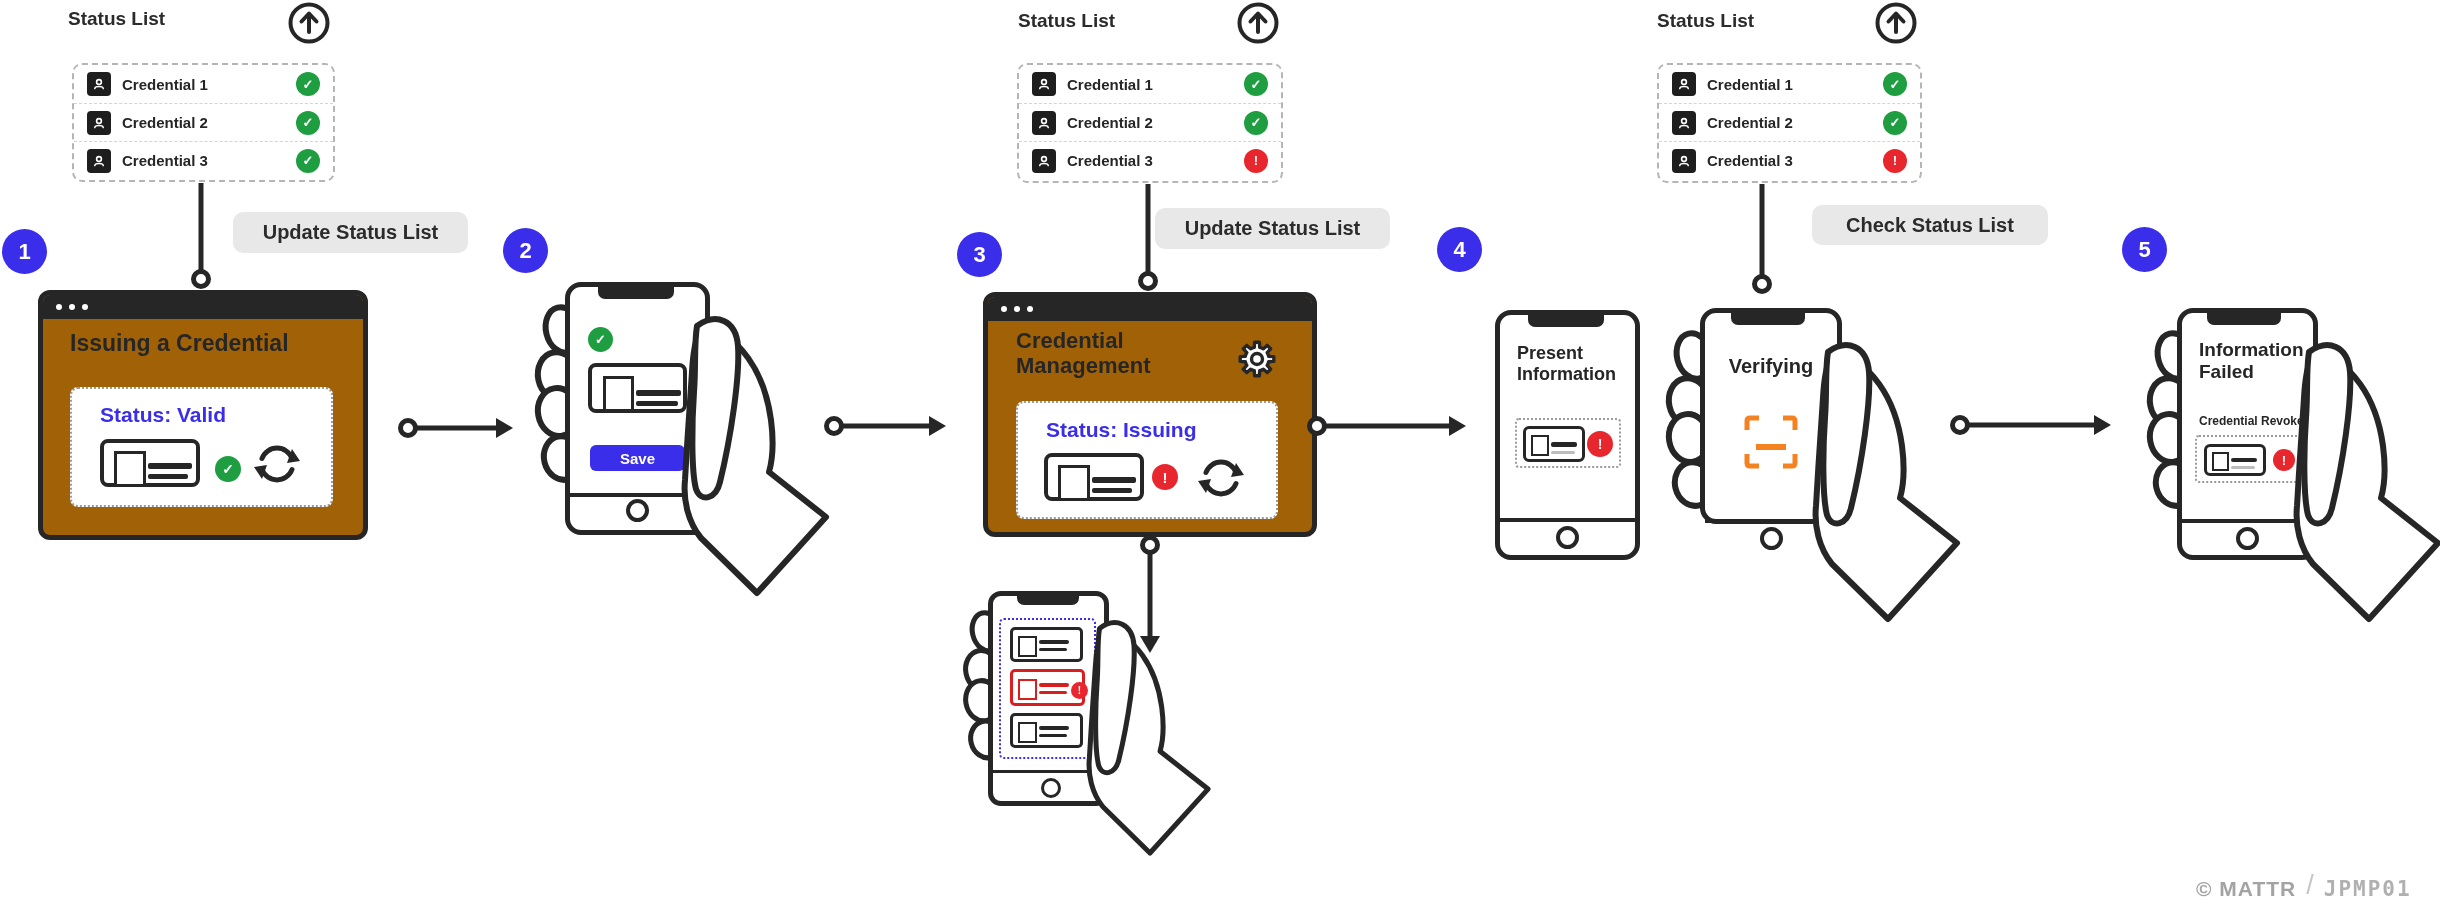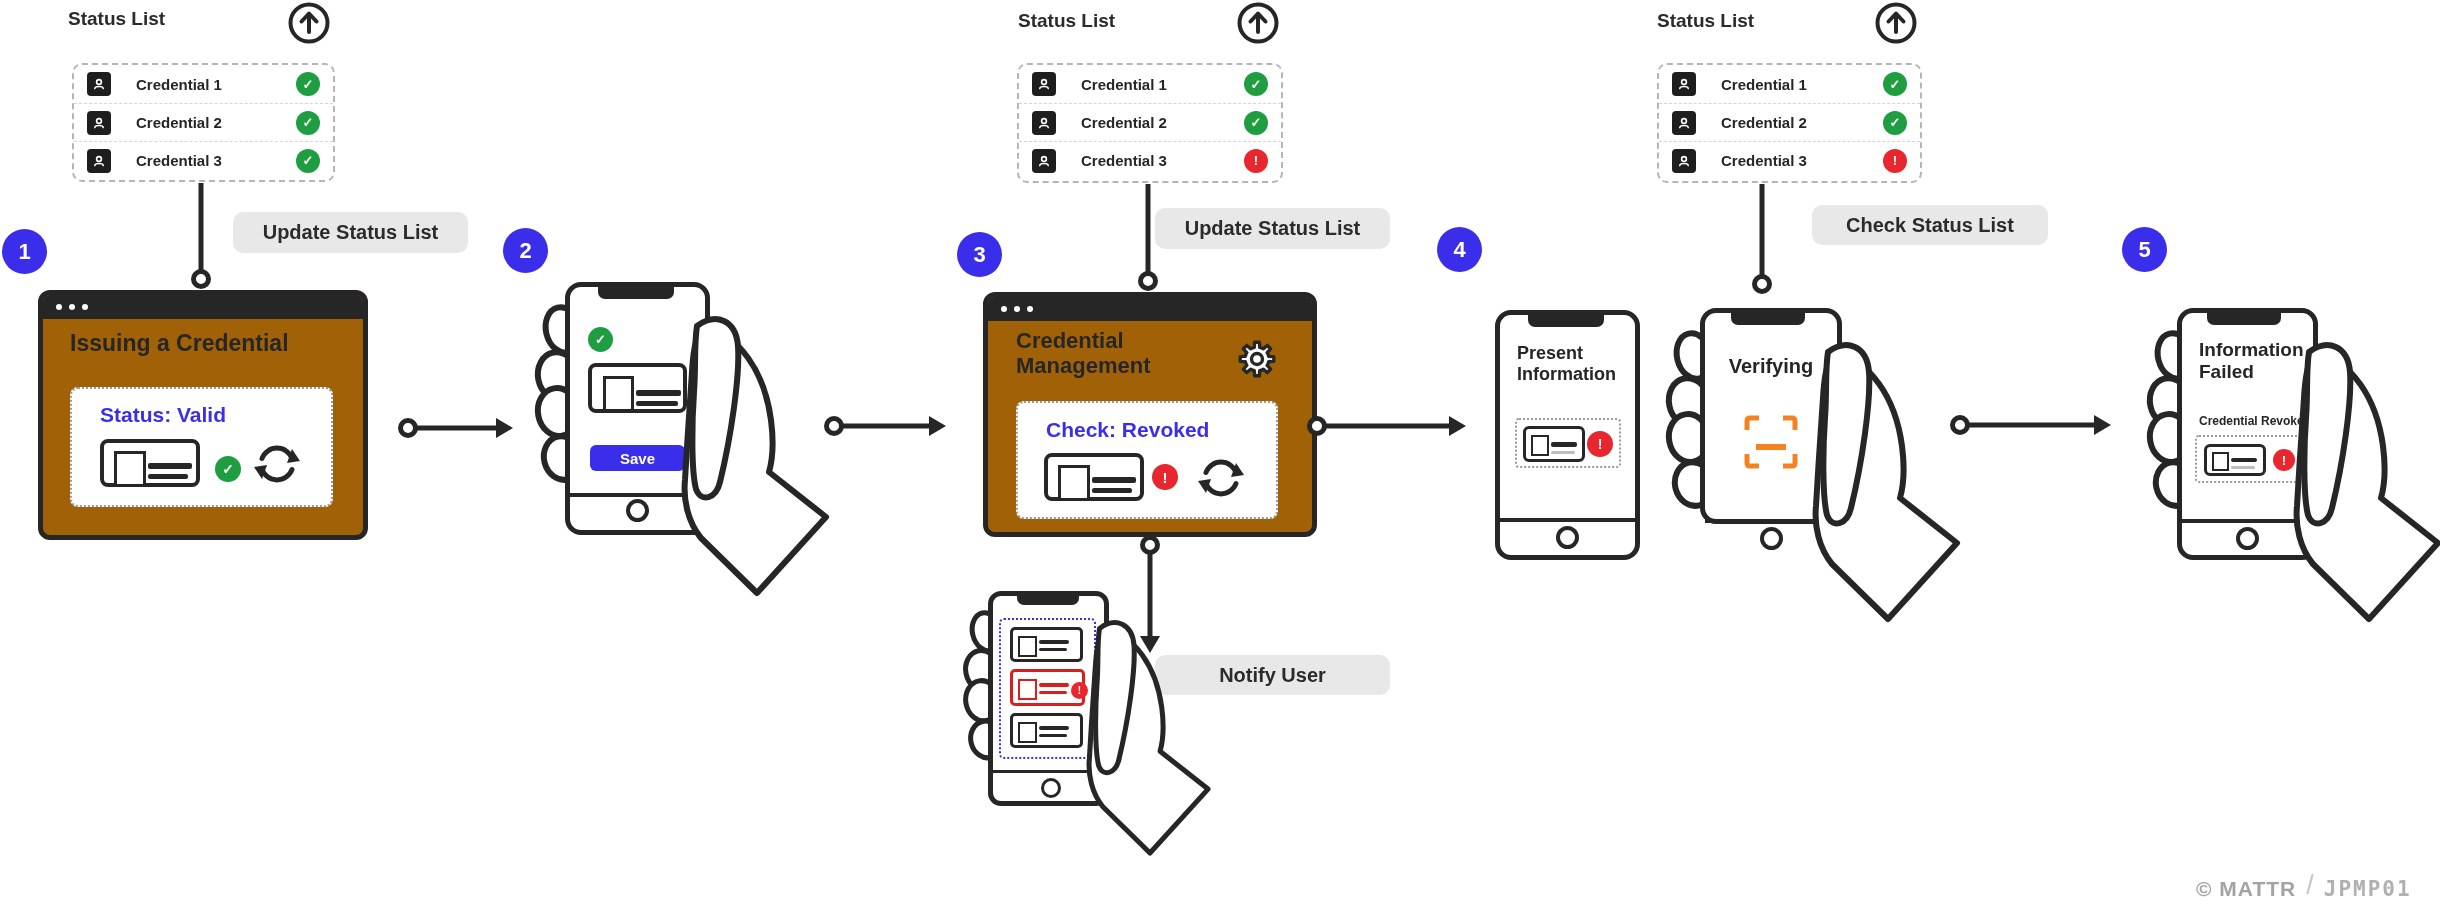--- a/index.html
+++ b/index.html
@@ -1,21 +1,21 @@
 <!DOCTYPE html>
 <html><head>
 <meta charset="utf-8">
 <style>
   html,body{margin:0;padding:0;background:#fff;}
   .stage{position:relative;width:2440px;height:906px;background:#ffffff;overflow:hidden;
          font-family:"Liberation Sans",sans-serif;color:#262626;}
   .abs{position:absolute;}
   .ttl{font-size:19px;font-weight:700;color:#2b2b2b;}
   .slist{background:#fff;border:2px dashed #b5b5b5;border-radius:10px;box-sizing:border-box;z-index:2;}
-  .srow{display:flex;align-items:center;height:38px;padding:0 13px;gap:25px;box-sizing:border-box;}
+  .srow{display:flex;align-items:center;height:38px;padding:0 13px;gap:11px;box-sizing:border-box;}
   .srow.sep{border-top:1px dashed #d4d4d4;}
   .av{width:24px;height:24px;border-radius:4px;background:#1e1e1e;flex:0 0 auto;
       display:flex;align-items:center;justify-content:center;}
   .slabel{font-size:15px;font-weight:700;color:#262626;}
   .sdot{margin-left:auto;width:24px;height:24px;border-radius:50%;color:#fff;
         display:flex;align-items:center;justify-content:center;font-size:13px;font-weight:700;flex:0 0 auto;}
   .g{background:#1e9e41;} .r{background:#e8262d;}
   .pill{background:#e8e8e8;border-radius:10px;display:flex;align-items:center;justify-content:center;
         font-size:20px;font-weight:700;color:#2b2b2b;z-index:2;}
   .badge{width:45px;height:45px;border-radius:50%;background:#3a2eea;color:#fff;z-index:2;
@@ -212,34 +212,33 @@
       <span class="wdot"></span>
       <span class="wdot"></span>
       <span class="wdot"></span>
     </div>
     <div class="abs wtitle" style="left:28px;top:32px;width:200px;font-size:22px;">Credential Management</div>
     <svg class="abs" style="left:247px;top:40px;" width="44" height="44" viewBox="0 0 44 44">
       <path d="M33.7 19.3 L38.8 19.6 L38.8 24.4 L33.7 24.7 A12 12 0 0 1 32.2 28.4 L35.6 32.2 L32.2 35.6 L28.4 32.2 A12 12 0 0 1 24.7 33.7 L24.4 38.8 L19.6 38.8 L19.3 33.7 A12 12 0 0 1 15.6 32.2 L11.8 35.6 L8.4 32.2 L11.8 28.4 A12 12 0 0 1 10.3 24.7 L5.2 24.4 L5.2 19.6 L10.3 19.3 A12 12 0 0 1 11.8 15.6 L8.4 11.8 L11.8 8.4 L15.6 11.8 A12 12 0 0 1 19.3 10.3 L19.6 5.2 L24.4 5.2 L24.7 10.3 A12 12 0 0 1 28.4 11.8 L32.2 8.4 L35.6 11.8 L32.2 15.6 A12 12 0 0 1 33.7 19.3 Z" fill="#fff" stroke="#262626" stroke-width="3.4" stroke-linejoin="round"></path>
       <circle cx="22" cy="22" r="5.5" fill="#fff" stroke="#262626" stroke-width="3.4"></circle>
     </svg>
     <div class="dbox" style="left:28px;top:104px;width:262px;height:118px;">
-      <div class="abs bluetxt" style="left:28px;top:15px;">Check: Revoked</div>
+      <div class="abs bluetxt" style="left:28px;top:15px;">Status: Issuing</div>
       <div class="cred" style="left:26px;top:50px;width:100px;height:48px;">
         <div class="sq" style="left:10px;top:8px;width:26px;height:30px;"></div>
         <div class="b" style="left:44px;top:20px;width:44px;height:6px;"></div>
         <div class="b" style="left:44px;top:31px;width:40px;height:5px;"></div>
       </div>
       <div class="dot-ic r" style="left:134px;top:61px;width:26px;height:26px;font-size:15px;">!</div>
       <svg class="abs" style="left:180px;top:52px;" width="46" height="46" viewBox="0 0 46 46">
           <use href="#refresh-sym"></use>
         </svg>
     </div>
   </div>
 
-  <div class="abs pill" style="left:1155px;top:655px;width:235px;height:40px;">Notify User</div>
 
   <svg class="handb" style="left:938px;top:583px;" width="286" height="286" viewBox="0 0 340 340">
       <use href="#hand-back-sym"></use>
     </svg>
   <div class="phone" style="left:988px;top:591px;width:121px;height:215px;border-radius:13px;">
     <div class="notch" style="left:24px;top:0;width:62px;height:9px;"></div>
     <div class="bluescr" style="left:6px;top:22px;width:97px;height:141px;">
       <div class="mc" style="left:9px;top:7px;width:73px;height:35px;">
         <div class="sq" style="left:5px;top:6px;width:15px;height:17px;"></div>
         <div class="b" style="left:26px;top:10px;width:30px;height:4px;"></div>

